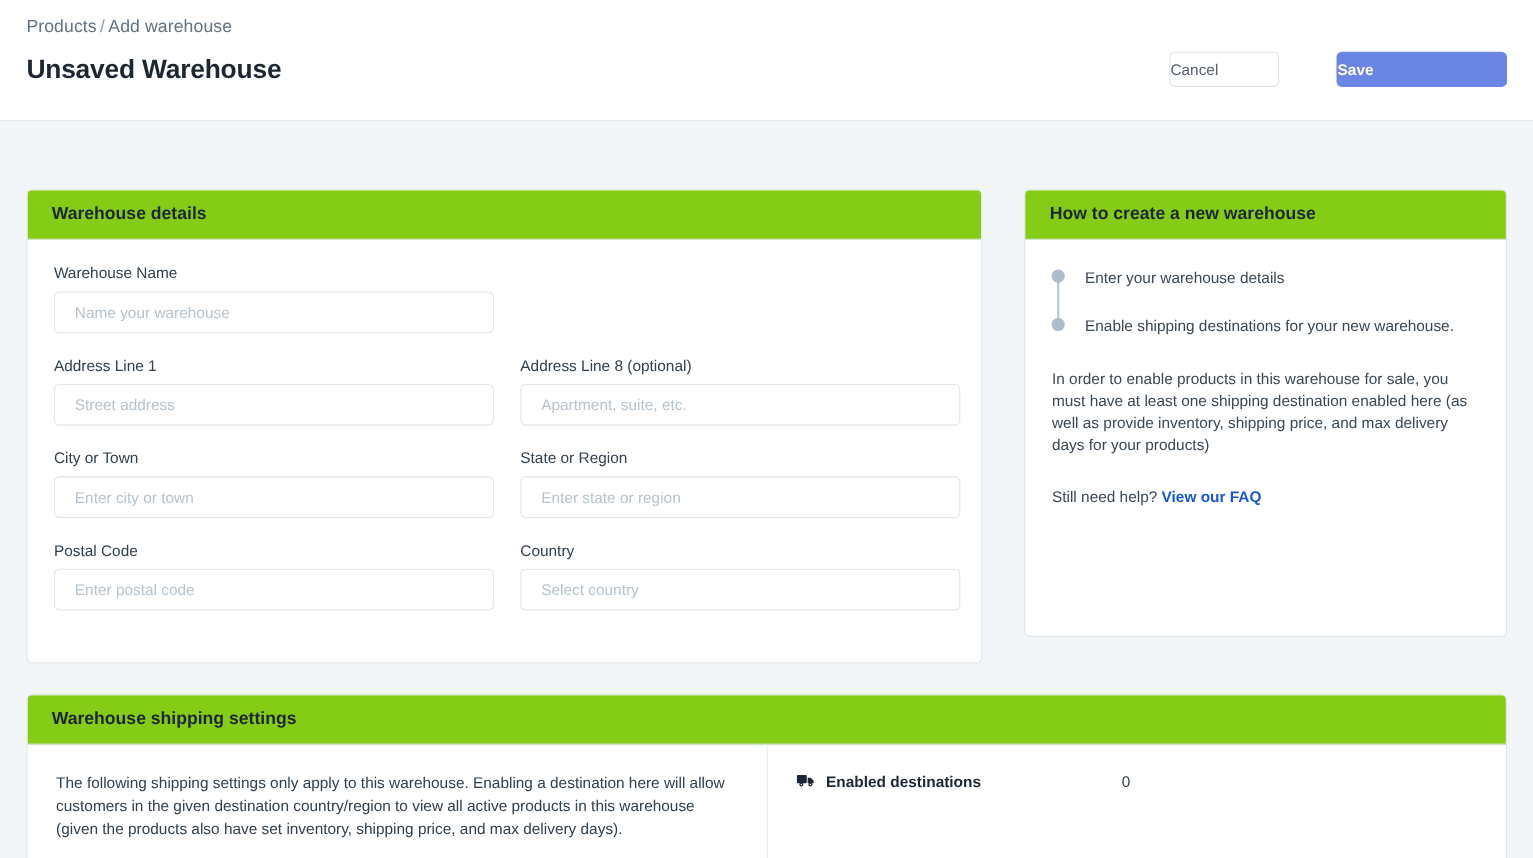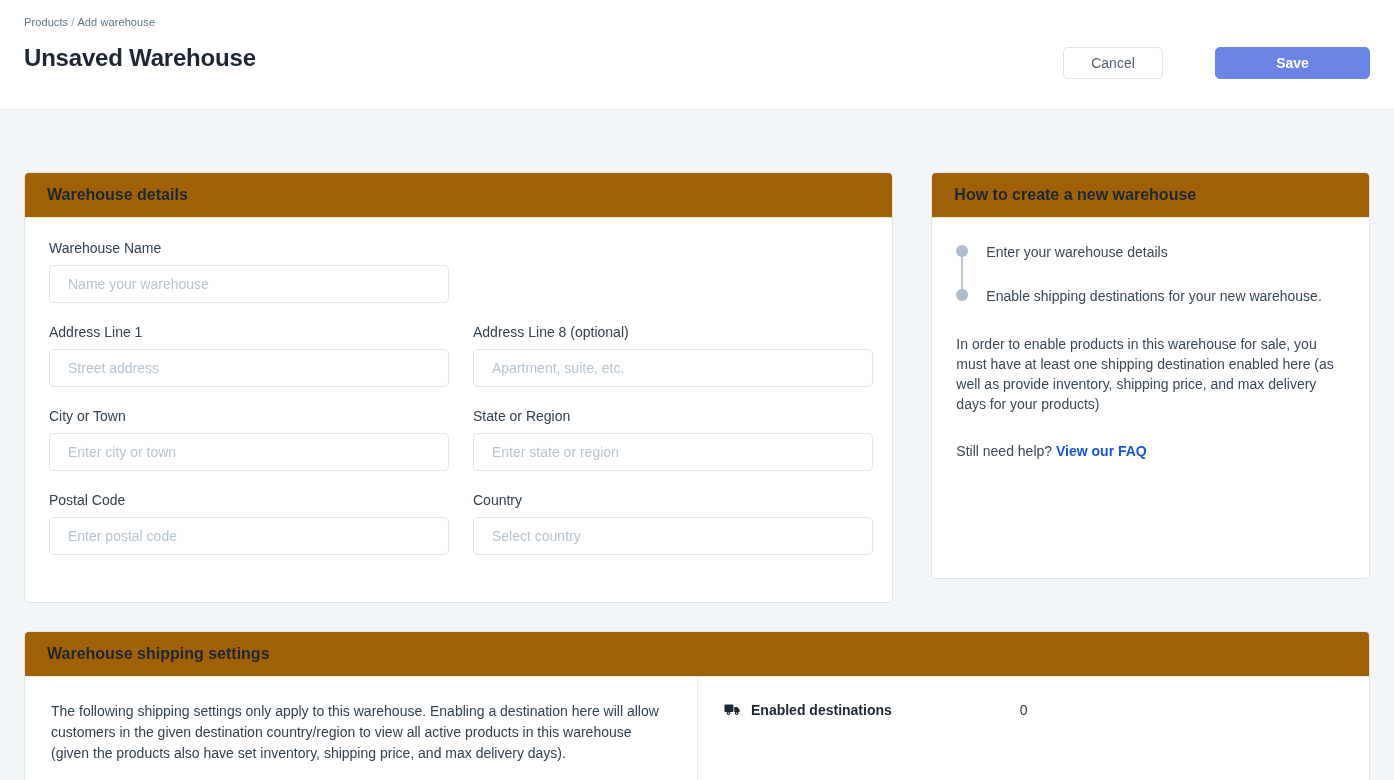--- a/index.html
+++ b/index.html
@@ -13,21 +13,21 @@
 
   
   .topbar {
     position: relative;
     height: 110px;
     background: #ffffff;
     border-bottom: 1px solid #e3e9ed;
     padding: 16px 24px 0 24px;
   }
   .breadcrumb {
-    font-size: 11px;
+    font-size: 16px;
     color: #5f7384;
     letter-spacing: .1px;
     white-space: nowrap;
   }
   .breadcrumb .crumb { color: #5f7384; text-decoration: none; }
   .breadcrumb .sep { color: #8d9fae; margin: 0 3px; }
   .page-title {
     margin-top: 16px;
     font-size: 24px;
     font-weight: bold;
@@ -42,21 +42,21 @@
     gap: 13px;
     align-items: center;
   }
   .btn {
     font-family: "Liberation Sans", sans-serif;
     font-size: 14px;
     border-radius: 5px;
     cursor: pointer;
     height: 32px;
     line-height: 30px;
-    text-align: center;
+    text-align: left;
   }
   .btn-cancel {
     width: 100px;
     background: #ffffff;
     border: 1px solid #dde4e9;
     color: #55616d;
   }
   .btn-save {
     width: 155px;
     background: #6b85e4;
@@ -70,21 +70,21 @@
   .page { padding: 62px 24px 0 24px; }
   .row { display: flex; gap: 38px; align-items: flex-start; }
 
   .card {
     background: #ffffff;
     border: 1px solid #dfe6ea;
     border-radius: 5px;
     overflow: hidden;
   }
   .card-header {
-    background: #a16207;
+    background: #84cc16;
     border-bottom: 1px solid #dfe6ea;
     padding: 13px 22px;
     font-size: 16px;
     font-weight: bold;
     color: #1c2733;
   }
   .card-body { padding: 22px 24px 26px 24px; }
 
   
   .col-left  { width: 872px; }

